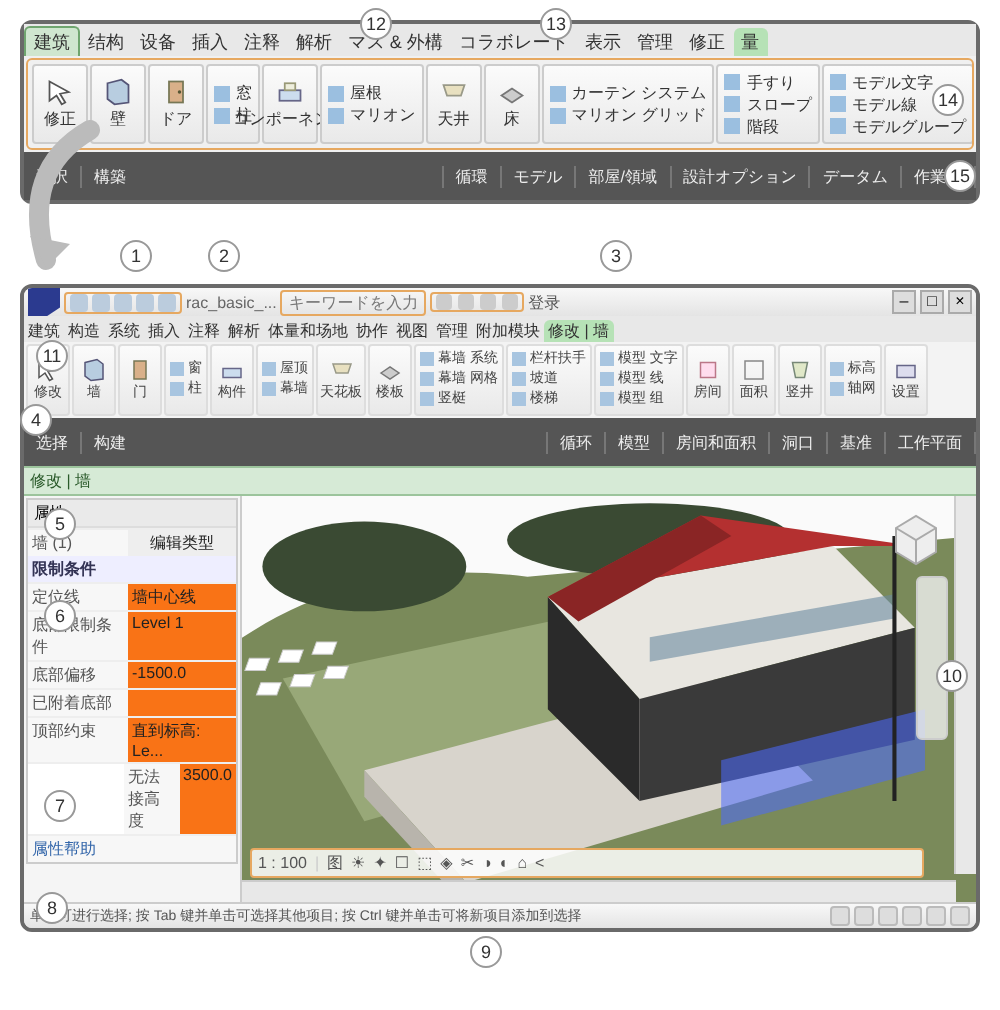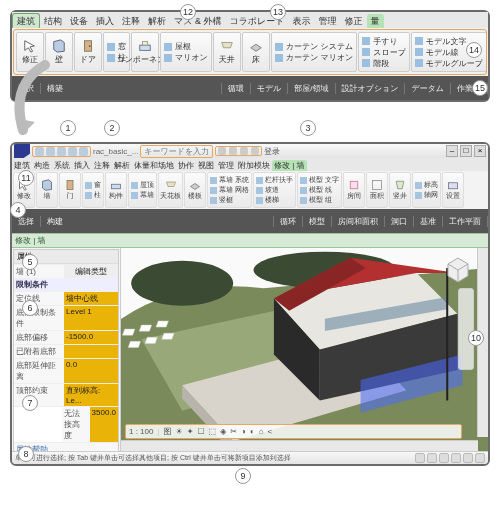--- a/index.html
+++ b/index.html
@@ -179,21 +179,21 @@
   .optbar { height:13px; background:#d6ead6; border-top:1px solid #9cc49c; border-bottom:1px solid #9cc49c;
     font-size:8px; padding:0 3px; display:flex; align-items:center; color:#2a5a2a;}
   .body { flex:1; display:flex; overflow:hidden; }
   .sidebar { width:108px; display:flex; flex-direction:column; background:#f5f5f5; border-right:1px solid #ccc; overflow:hidden;}
   .proppanel { border:1px solid #ccc; margin:1px; background:#fff; font-size:8px; }
   .proppanel .hdr { background:#eaeaea; padding:1px 3px; border-bottom:1px solid #ddd; }
   .proppanel .thumb { height:24px; display:flex; align-items:center; padding:2px; gap:3px;}
   .proppanel .thumb .timg { width:20px; height:20px; background:linear-gradient(#ddd,#bbb); border:1px solid #aaa;}
   .proppanel .row { display:flex; border-top:1px solid #eee; }
   .proppanel .row .k { width:46px; padding:1px 2px; background:#f7f7f7; color:#555;}
-  .proppanel .row .v { flex:1; padding:1px 2px; background:#eab308; color:#222;}
+  .proppanel .row .v { flex:1; padding:1px 2px; background:#f97316; color:#222;}
   .proppanel .sect { background:#eef; padding:1px 2px; font-weight:bold; color:#335;}
   .proppanel .dimmed { color:#aaa;margin-left:48px; }
   .viewport { flex:1; position:relative; background:#f9f9f9; }
   .viewport svg { width:100%; height:100%; }
   .scrollbar-v { position:absolute; right:0; top:0; bottom:14px; width:10px; background:#e8e8e8; border-left:1px solid #ccc;}
   .scrollbar-h { position:absolute; left:0; right:10px; bottom:0; height:10px; background:#e8e8e8; border-top:1px solid #ccc;}
   .viewcontrols { position:absolute; bottom:12px; left:4px; right:26px; height:13px;
     border:1px solid #e6a860; border-radius:2px; background:rgba(255,255,255,0.85);
     font-size:8px; display:flex; align-items:center; gap:4px; padding:0 3px; color:#555;}
   .viewcontrols .sep { color:#ccc; }
@@ -266,21 +266,21 @@
       <span class="lb">天井</span>
     </div>
     <div class="tbtn">
       <svg class="ic" viewBox="0 0 16 16">
           <path d="M2 10 L8 6 L14 10 L8 14 Z" fill="#ccc" stroke="#777"></path>
         </svg>
       <span class="lb">床</span>
     </div>
     <div class="mini-list">
       <div>カーテン システム</div>
-      <div>カーテン マリオン</div>
+      <div>マリオン グリッド</div>
     </div>
     <div class="mini-list">
       <div>手すり</div>
       <div>スロープ</div>
       <div>階段</div>
     </div>
     <div class="mini-list">
       <div>モデル文字</div>
       <div>モデル線</div>
       <div>モデルグループ</div>
@@ -466,24 +466,20 @@
             <div class="k">底部限制条件</div>
             <div class="v">Level 1</div>
           </div>
         <div class="row">
             <div class="k">底部偏移</div>
             <div class="v">-1500.0</div>
           </div>
         <div class="row">
             <div class="k">已附着底部</div>
             <div class="v"></div>
-          </div>
-        <div class="row">
-            <div class="k">底部延伸距离</div>
-            <div class="v">0.0</div>
           </div>
         <div class="row">
             <div class="k">顶部约束</div>
             <div class="v">直到标高: Le...</div>
           </div>
         <div class="row">
             <div class="k dimmed">无法接高度</div>
             <div class="v">3500.0</div>
           </div>
         <div class="row">

